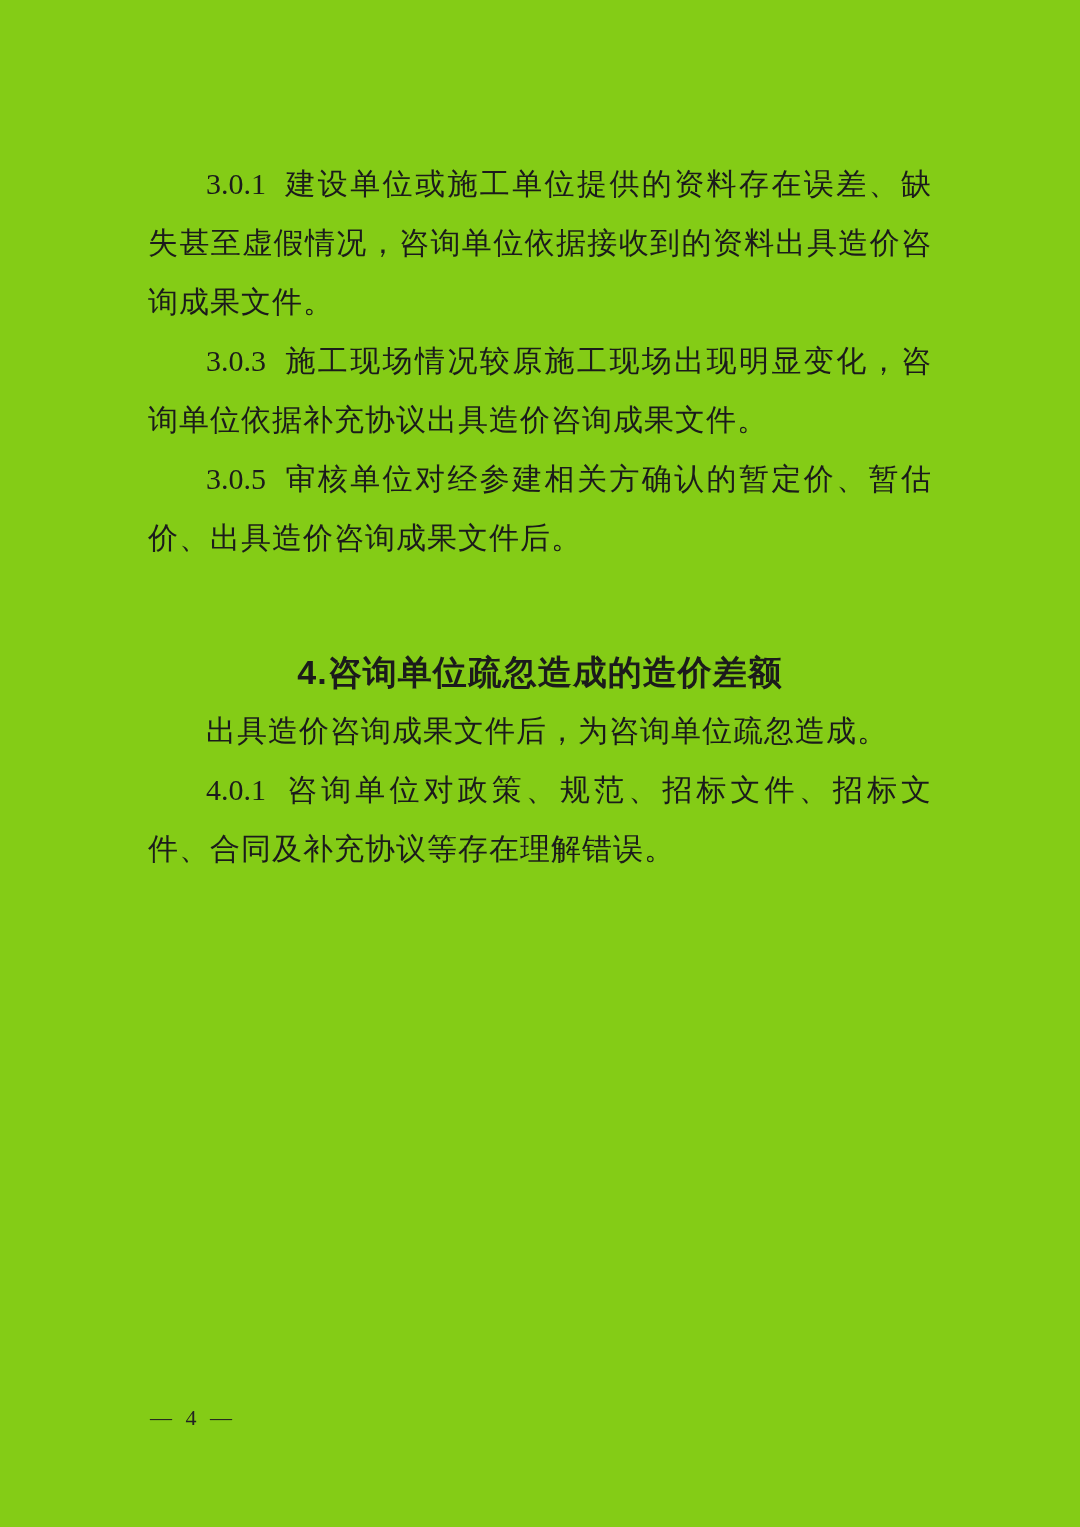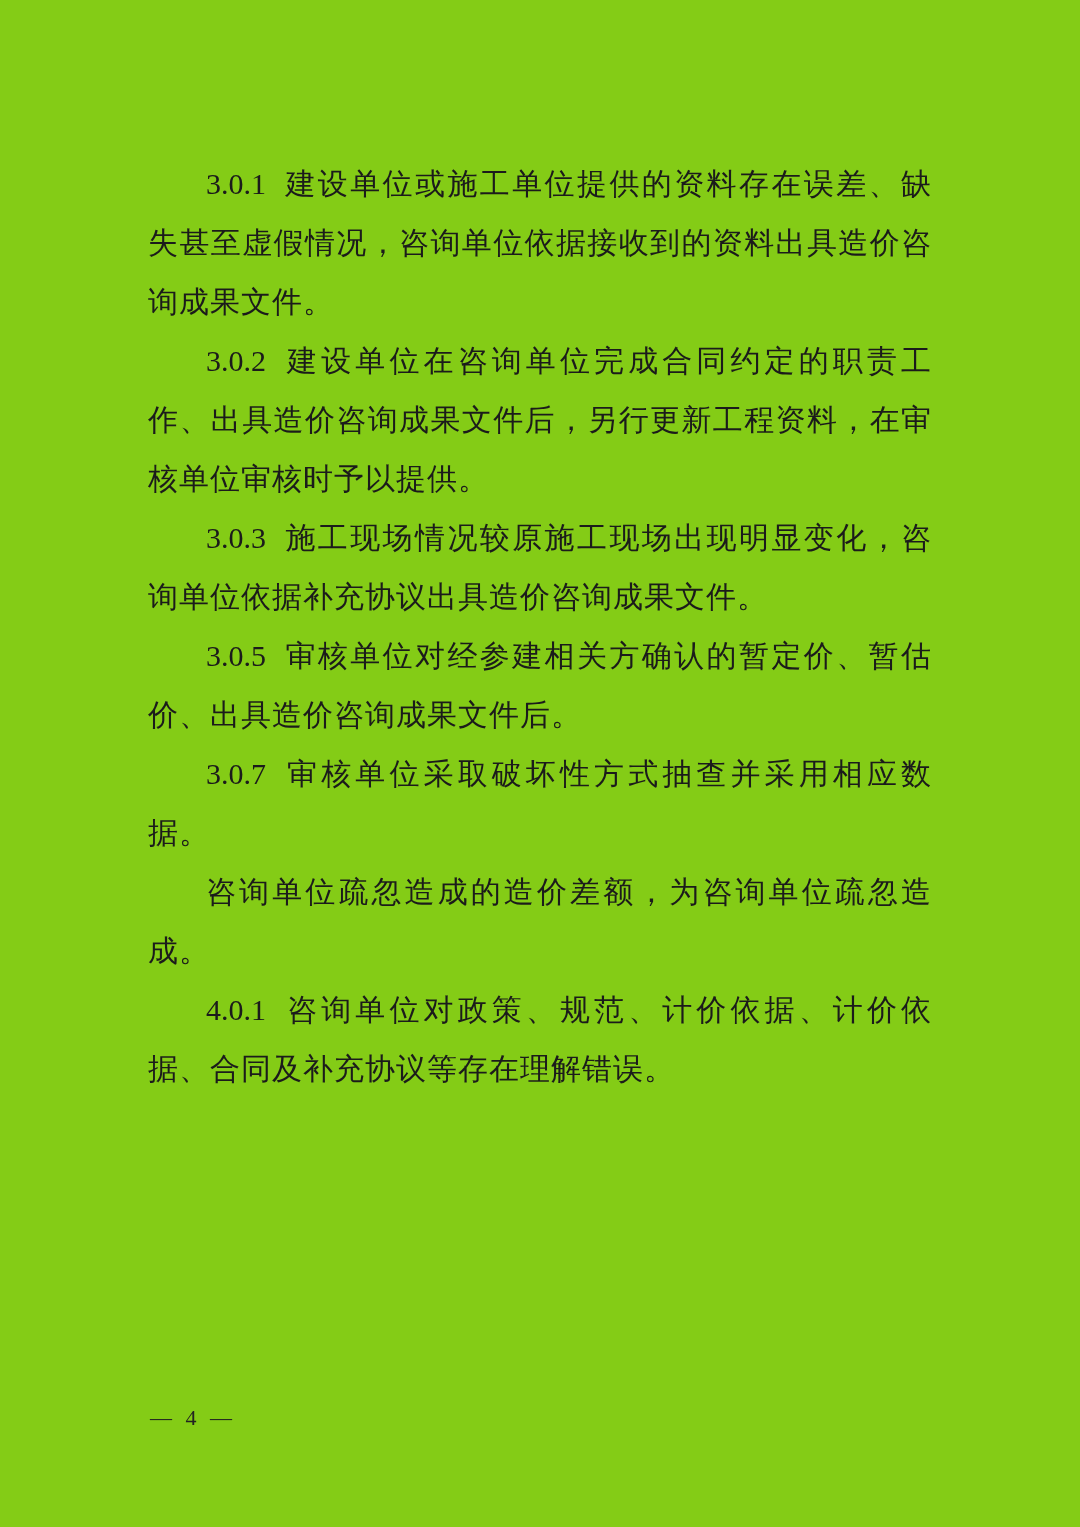--- a/index.html
+++ b/index.html
@@ -55,31 +55,30 @@
   }
 </style>
 </head>
 <body>
 
 <div class="page">
   <div class="content">
 
     <p class="clause"><span class="num">3.0.1</span><span class="txt">建设单位或施工单位提供的资料存在误差、缺失甚至虚假情况，咨询单位依据接收到的资料出具造价咨询成果文件。</span></p>
 
-    <p class="clause"><span class="num">3.0.2</span><span class="txt">建设单位在咨询单位完成合同约定的职责工作、出具造价咨询成果文件后，另行更新工程资料，在审核单位审核时予以提供。</span></p>
 
     <p class="clause"><span class="num">3.0.3</span><span class="txt">施工现场情况较原施工现场出现明显变化，咨询单位依据补充协议出具造价咨询成果文件。</span></p>
 
 
     <p class="clause"><span class="num">3.0.5</span><span class="txt">审核单位对经参建相关方确认的暂定价、暂估价、出具造价咨询成果文件后。</span></p>
 
 
-    <p class="clause"><span class="num">3.0.7</span><span class="txt">审核单位采取破坏性方式抽查并采用相应数据。</span></p>
 
+    <h2 class="section-heading">4.咨询单位疏忽造成的造价差额</h2>
 
-    <p class="clause">咨询单位疏忽造成的造价差额，为咨询单位疏忽造成。</p>
+    <p class="clause">出具造价咨询成果文件后，为咨询单位疏忽造成。</p>
 
-    <p class="clause"><span class="num">4.0.1</span><span class="txt">咨询单位对政策、规范、计价依据、计价依据、合同及补充协议等存在理解错误。</span></p>
+    <p class="clause"><span class="num">4.0.1</span><span class="txt">咨询单位对政策、规范、招标文件、招标文件、合同及补充协议等存在理解错误。</span></p>
 
   </div>
 
   <div class="footer">— 4 —</div>
 </div>
 
 </body></html>

